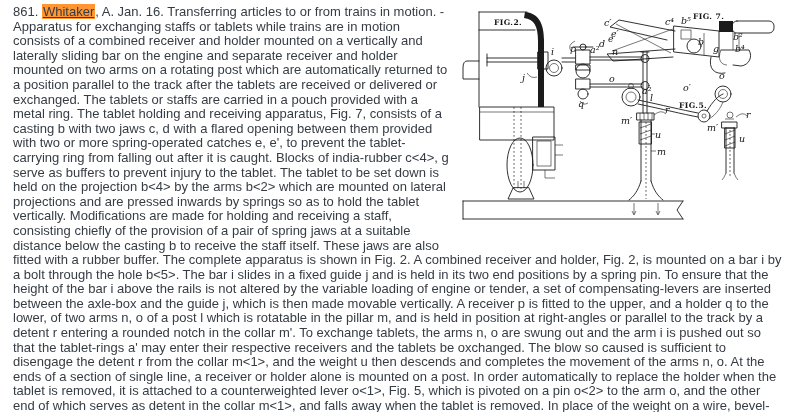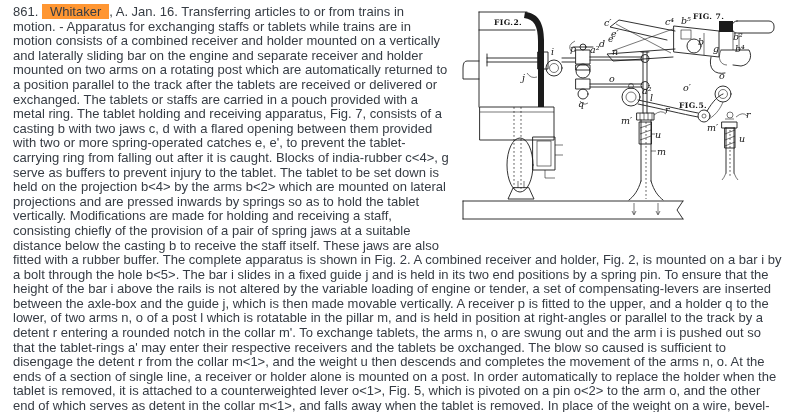--- a/index.html
+++ b/index.html
@@ -1,21 +1,21 @@
 <!DOCTYPE html>
 <html><head>
 <meta charset="utf-8">
 <style>
   html,body{margin:0;padding:0;background:#ffffff;}
   body{width:789px;height:412px;overflow:hidden;
        font-family:"Liberation Sans", sans-serif;color:#363c44;}
   .doc{padding:5px 6px 0 13px;font-size:13px;line-height:14.6px;text-align:left;}
   .figure-wrap{float:right;width:326px;height:236px;margin:2px 0 4px 8px;}
   .figure-wrap svg{display:block;width:326px;height:236px;}
-  mark{color:inherit;padding:0 8px;}
+  mark{color:inherit;padding:0 1px;text-decoration:underline;}
   
   .ln{fill:none;stroke:#1b1b1b;stroke-width:0.9;stroke-linecap:round;stroke-linejoin:round;}
   .thin{fill:none;stroke:#1b1b1b;stroke-width:0.6;}
   .solid{fill:#1b1b1b;stroke:none;}
   .dash{fill:none;stroke:#1b1b1b;stroke-width:0.7;stroke-dasharray:1.8,2.2;}
   text.lbl{font-family:"DejaVu Serif", serif;font-style:italic;font-size:9.5px;fill:#141414;}
   text.figcap{font-family:"DejaVu Serif", serif;font-style:normal;font-weight:bold;
               font-size:7.6px;letter-spacing:.4px;fill:#141414;}
 </style>
 </head>

